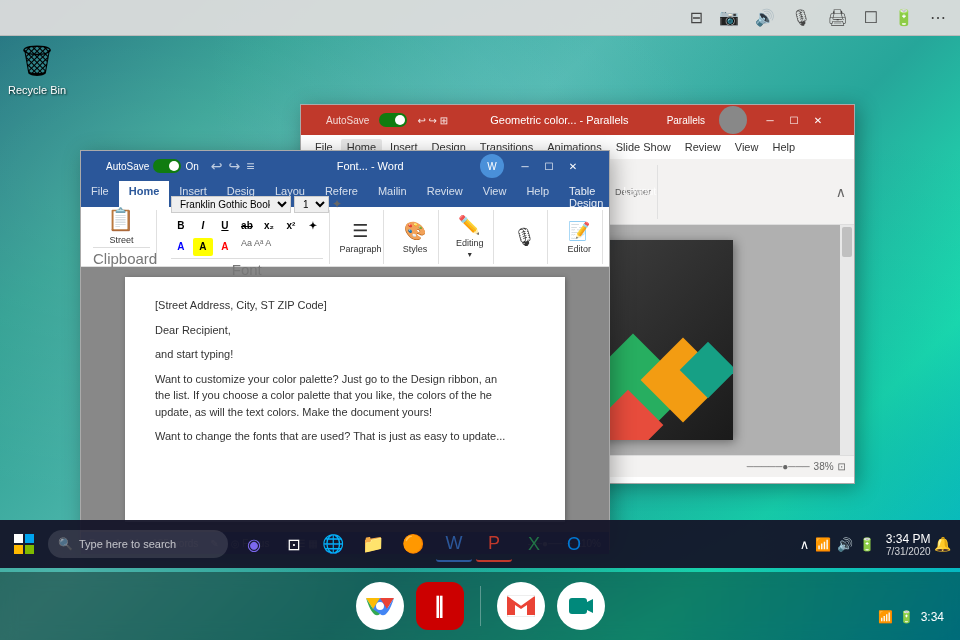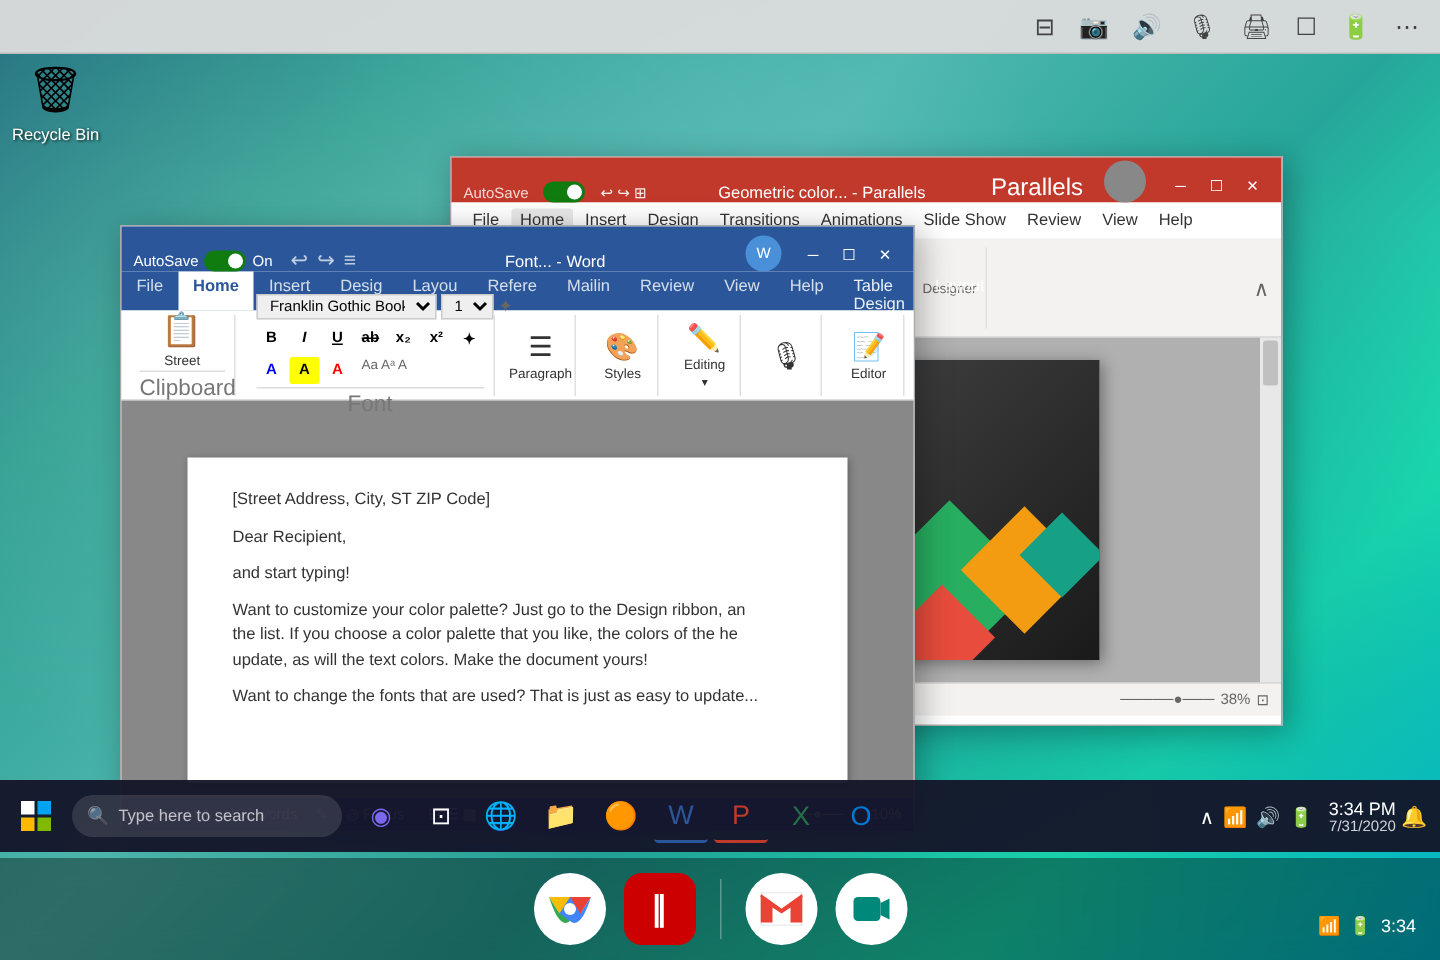--- a/index.html
+++ b/index.html
@@ -65,22 +65,22 @@
       height: 380px;
       background: white;
       border: 1px solid #aaa;
       box-shadow: 4px 4px 20px rgba(0,0,0,0.3);
       z-index: 10;
     }
 
     .window-titlebar {
       height: 30px;
       display: flex;
-      align-items: flex-end;
-      padding: 0 8px;
+      align-items: center;
+      padding: 0 25px;
       gap: 6px;
     }
 
     .parallels-titlebar {
       background: #c0392b;
       color: white;
       font-size: 11px;
     }
 
     .titlebar-title {
@@ -348,21 +348,20 @@
 
     .word-page {
       background: white;
       width: 440px;
       padding: 20px 30px;
       font-size: 11px;
       line-height: 1.5;
       color: #333;
       box-shadow: 1px 1px 5px rgba(0,0,0,0.3);
       overflow: hidden;
-      margin-top: 28px;
     }
 
     .word-status {
       height: 22px;
       background: #2b579a;
       color: rgba(255,255,255,0.8);
       display: flex;
       align-items: center;
       padding: 0 8px;
       font-size: 10px;
@@ -620,21 +619,21 @@
     <span class="recycle-label">Recycle Bin</span>
   </div>
 
   <div class="parallels-window">
 
     <div class="window-titlebar parallels-titlebar">
       <span style="font-size:10px;color:rgba(255,255,255,0.8);margin-right:4px">AutoSave</span>
       <div class="toggle-on"></div>
       <span style="font-size:10px;color:rgba(255,255,255,0.9);margin:0 4px">↩ ↪ ⊞</span>
       <span class="titlebar-title">Geometric color... - Parallels</span>
-      <span style="font-size:16px;color:white;margin-right:8px">Parallels</span>
+      <span style="font-size:10px;color:white;margin-right:8px">Parallels</span>
       <div style="width:28px;height:28px;border-radius:50%;background:#888;overflow:hidden;margin-right:6px"></div>
       <div class="win-controls">
         <div class="win-btn">─</div>
         <div class="win-btn">☐</div>
         <div class="win-btn close">✕</div>
       </div>
     </div>
 
     <div class="ppt-menu-bar">
       <span class="menu-item">File</span>

